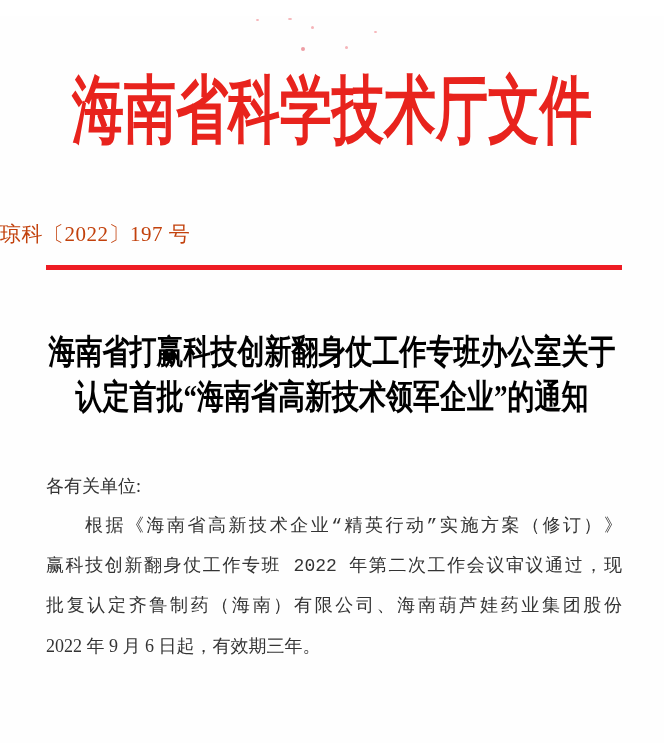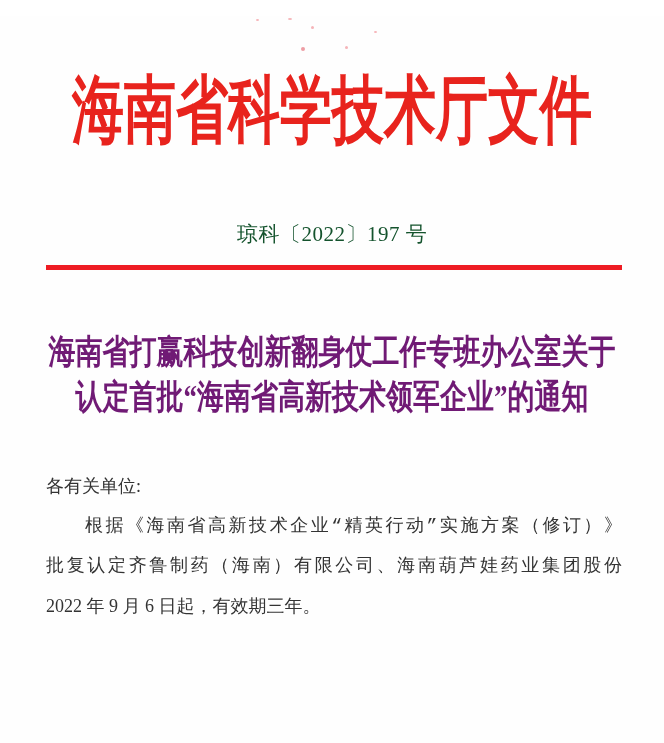--- a/index.html
+++ b/index.html
@@ -43,40 +43,39 @@
     line-height: 62px;
     transform: scaleY(1.42);
     transform-origin: center center;
     white-space: nowrap;
   }
   .doc-number {
     position: absolute;
     top: 204px;
     left: 0;
     width: 100%;
-    text-align: center;
     font-size: 21px;
-    color: #14532d;
+    color: #c2410c;
     letter-spacing: 0.5px;
   }
   .red-line {
     position: absolute;
     top: 249px;
     left: 46px;
     width: 576px;
     height: 5px;
     background: var(--red-line, #ee1c23);
   }
   .doc-title {
     position: absolute;
     top: 314px;
     left: 0;
     width: 100%;
     text-align: center;
-    color: #701a75;
+    color: #000000;
     font-weight: bold;
     font-size: 27px;
     line-height: 45px;
   }
   .doc-title .t-line {
     transform: scaleY(1.25);
     transform-origin: center center;
     white-space: nowrap;
   }
   .body-block {
@@ -122,17 +121,18 @@
   <div class="red-line"></div>
 
   <div class="doc-title">
     <div class="t-line">海南省打赢科技创新翻身仗工作专班办公室关于</div>
     <div class="t-line">认定首批“海南省高新技术领军企业”的通知</div>
   </div>
 
   <div class="body-block">
     <div class="b-line">各有关单位:</div>
     <div class="b-line just indent">根据《海南省高新技术企业“精英行动”实施方案（修订）》</div>
+    <div class="b-line just">赢科技创新翻身仗工作专班 2022 年第二次工作会议审议通过，现</div>
     <div class="b-line just">批复认定齐鲁制药（海南）有限公司、海南葫芦娃药业集团股份</div>
     <div class="b-line">2022 年 9 月 6 日起，有效期三年。</div>
   </div>
 
 </div>
 
 </body></html>

